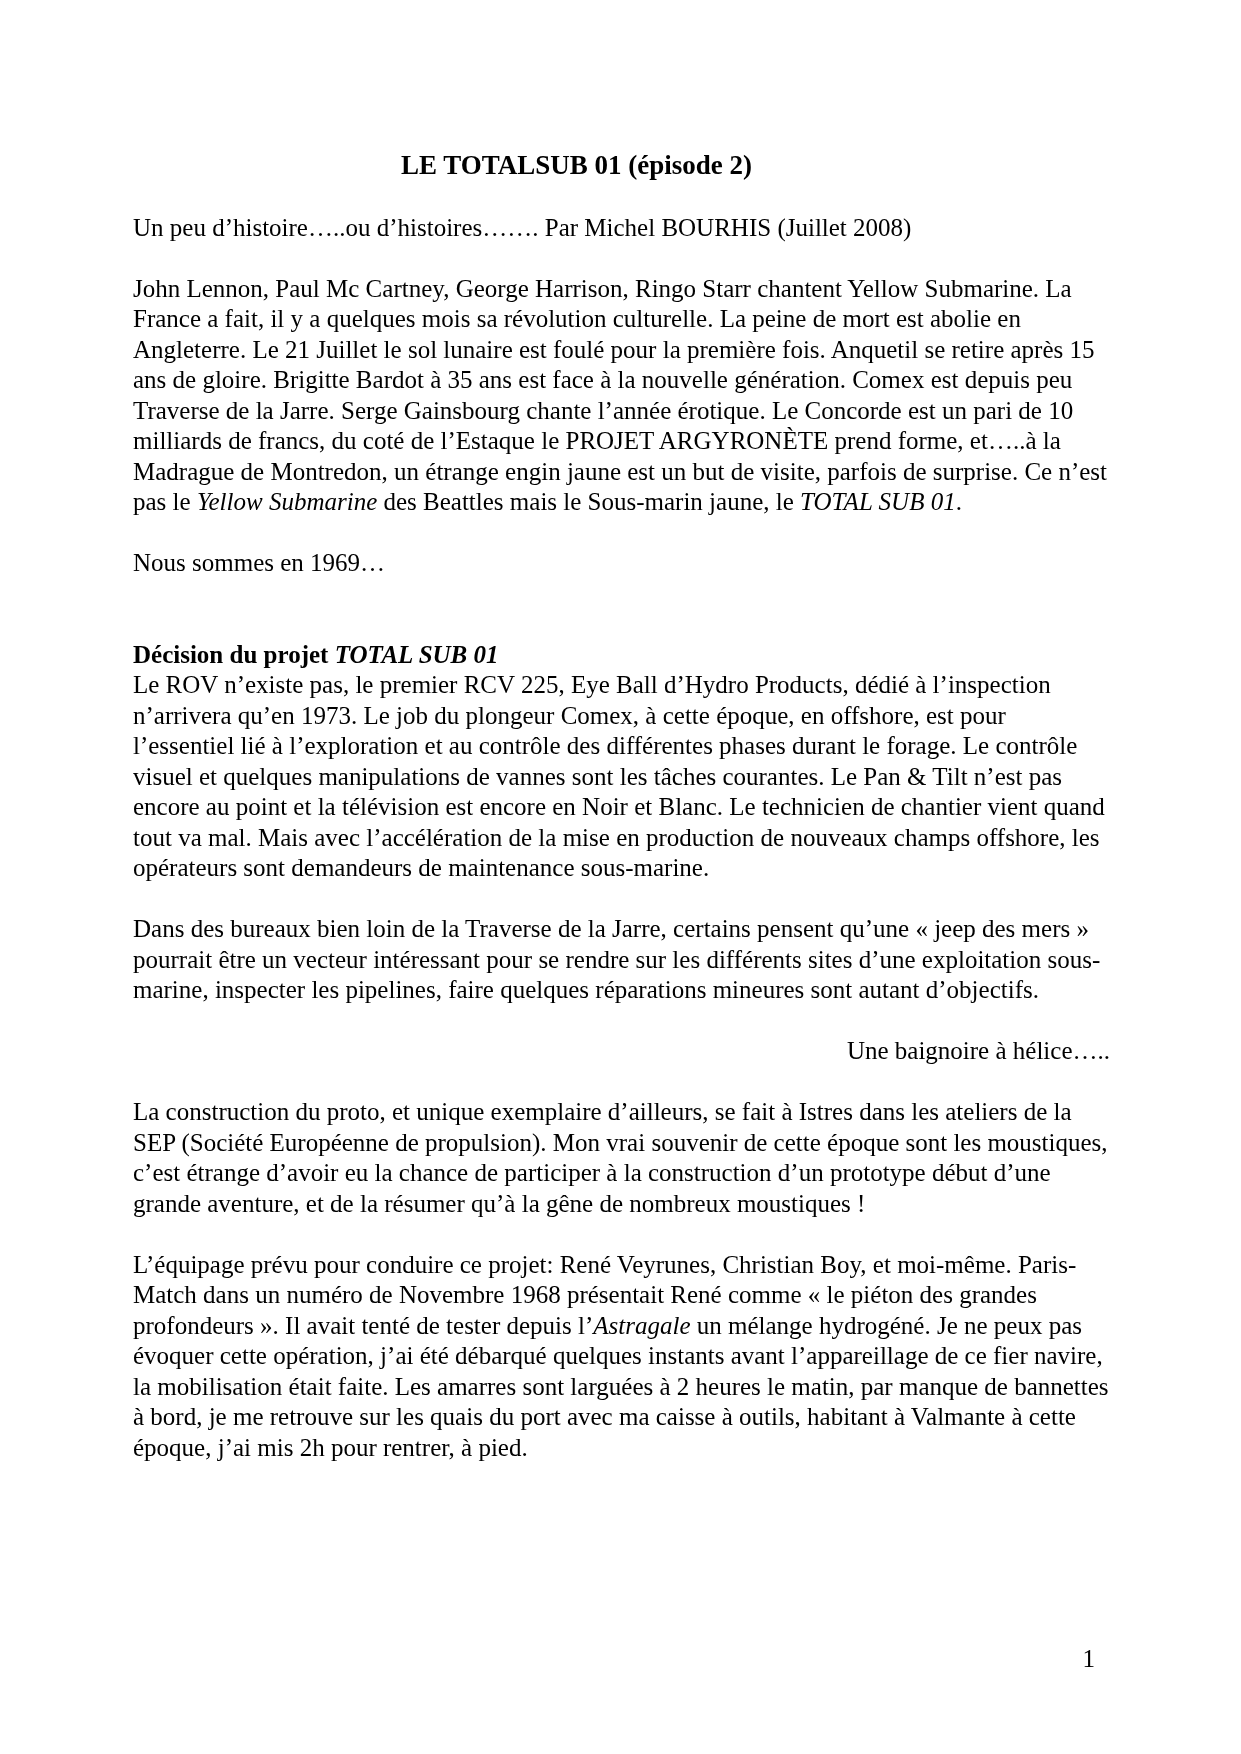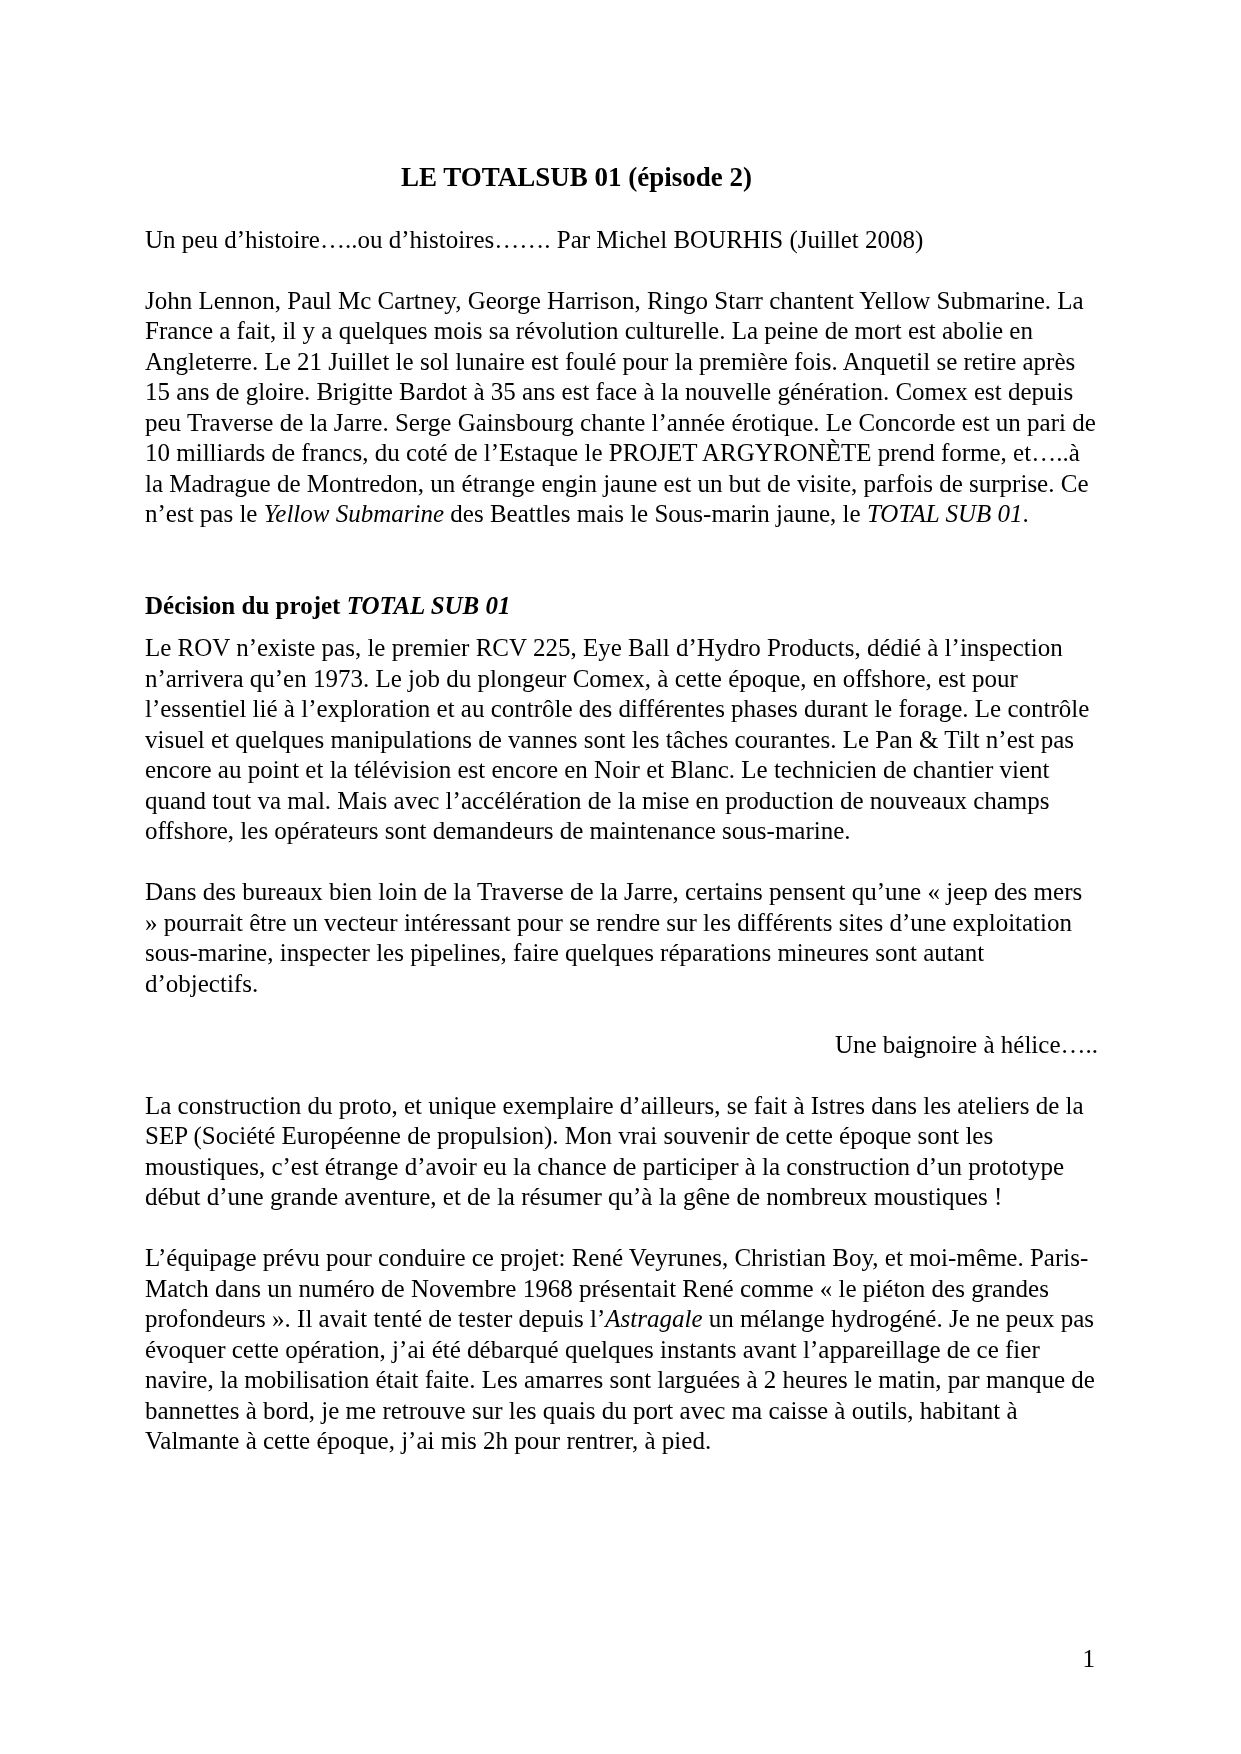--- a/index.html
+++ b/index.html
@@ -23,21 +23,21 @@
     background: #ffffff;
     overflow: hidden;
   }
   .content {
     position: absolute;
     left: 133px;
     top: 148px;
     width: 977px;
   }
   .block {
-    margin: 12px;
+    margin: 0;
     text-align: left;
     white-space: pre-wrap;
   }
   .block.title {
     font-size: 27px;
     line-height: 34px;
     font-weight: 700;
     text-align: center;
     padding-right: 90px;
   }
@@ -57,20 +57,21 @@
   }
 </style>
 </head>
 <body>
 
 <div class="page">
   <div class="content">
       <div class="block title"><span class="b">LE TOTALSUB 01 (épisode 2)</span></div>
       <div class="block paragraph" style="margin-top: 30.5px;"><span>Un peu d’histoire…..ou d’histoires……. Par Michel BOURHIS (Juillet 2008)</span></div>
       <div class="block paragraph" style="margin-top: 30.5px;"><span>John Lennon, Paul Mc Cartney, George Harrison, Ringo Starr chantent Yellow Submarine. La France a fait, il y a quelques mois sa révolution culturelle. La peine de mort est abolie en Angleterre. Le 21 Juillet le sol lunaire est foulé pour la première fois. Anquetil se retire après 15 ans de gloire. Brigitte Bardot à 35 ans est face à la nouvelle génération. Comex est depuis peu Traverse de la Jarre. Serge Gainsbourg chante l’année érotique. Le Concorde est un pari de 10 milliards de francs, du coté de l’Estaque le PROJET ARGYRONÈTE prend forme, et…..à la Madrague de Montredon, un étrange engin jaune est un but de visite, parfois de surprise. Ce n’est pas le </span><span class="i">Yellow Submarine</span><span> des Beattles mais le Sous-marin jaune, le </span><span class="i">TOTAL SUB 01</span><span>.</span></div>
+      <div class="block paragraph" style="margin-top: 30.5px;"><span>Nous sommes en 1969…</span></div>
       <div class="block heading" style="margin-top: 61px;"><span class="b">Décision du projet </span><span class="i b">TOTAL SUB 01</span></div>
       <div class="block paragraph"><span>Le ROV n’existe pas, le premier RCV 225, Eye Ball d’Hydro Products, dédié à l’inspection n’arrivera qu’en 1973. Le job du plongeur Comex, à cette époque, en offshore, est pour l’essentiel lié à l’exploration et au contrôle des différentes phases durant le forage. Le contrôle visuel et quelques manipulations de vannes sont les tâches courantes. Le Pan &amp; Tilt n’est pas encore au point et la télévision est encore en Noir et Blanc. Le technicien de chantier vient quand tout va mal. Mais avec l’accélération de la mise en production de nouveaux champs offshore, les opérateurs sont demandeurs de maintenance sous-marine.</span></div>
       <div class="block paragraph" style="margin-top: 30.5px;"><span>Dans des bureaux bien loin de la Traverse de la Jarre, certains pensent qu’une « jeep des mers » pourrait être un vecteur intéressant pour se rendre sur les différents sites d’une exploitation sous-marine, inspecter les pipelines, faire quelques réparations mineures sont autant d’objectifs.</span></div>
       <div class="block paragraph" style="margin-top: 30.5px; text-align: right;"><span>Une baignoire à hélice…..</span></div>
       <div class="block paragraph" style="margin-top: 30.5px;"><span>La construction du proto, et unique exemplaire d’ailleurs, se fait à Istres dans les ateliers de la SEP (Société Européenne de propulsion). Mon vrai souvenir de cette époque sont les moustiques, c’est étrange d’avoir eu la chance de participer à la construction d’un prototype début d’une grande aventure, et de la résumer qu’à la gêne de nombreux moustiques !</span></div>
       <div class="block paragraph" style="margin-top: 30.5px;"><span>L’équipage prévu pour conduire ce projet: René Veyrunes, Christian Boy, et moi-même. Paris-Match dans un numéro de Novembre 1968 présentait René comme « le piéton des grandes profondeurs ». Il avait tenté de tester depuis l’</span><span class="i">Astragale</span><span> un mélange hydrogéné. Je ne peux pas évoquer cette opération, j’ai été débarqué quelques instants avant l’appareillage de ce fier navire, la mobilisation était faite. Les amarres sont larguées à 2 heures le matin, par manque de bannettes à bord, je me retrouve sur les quais du port avec ma caisse à outils, habitant à Valmante à cette époque, j’ai mis 2h pour rentrer, à pied.</span></div>
     </div>
   <div class="footer">1</div>
 </div>
 

